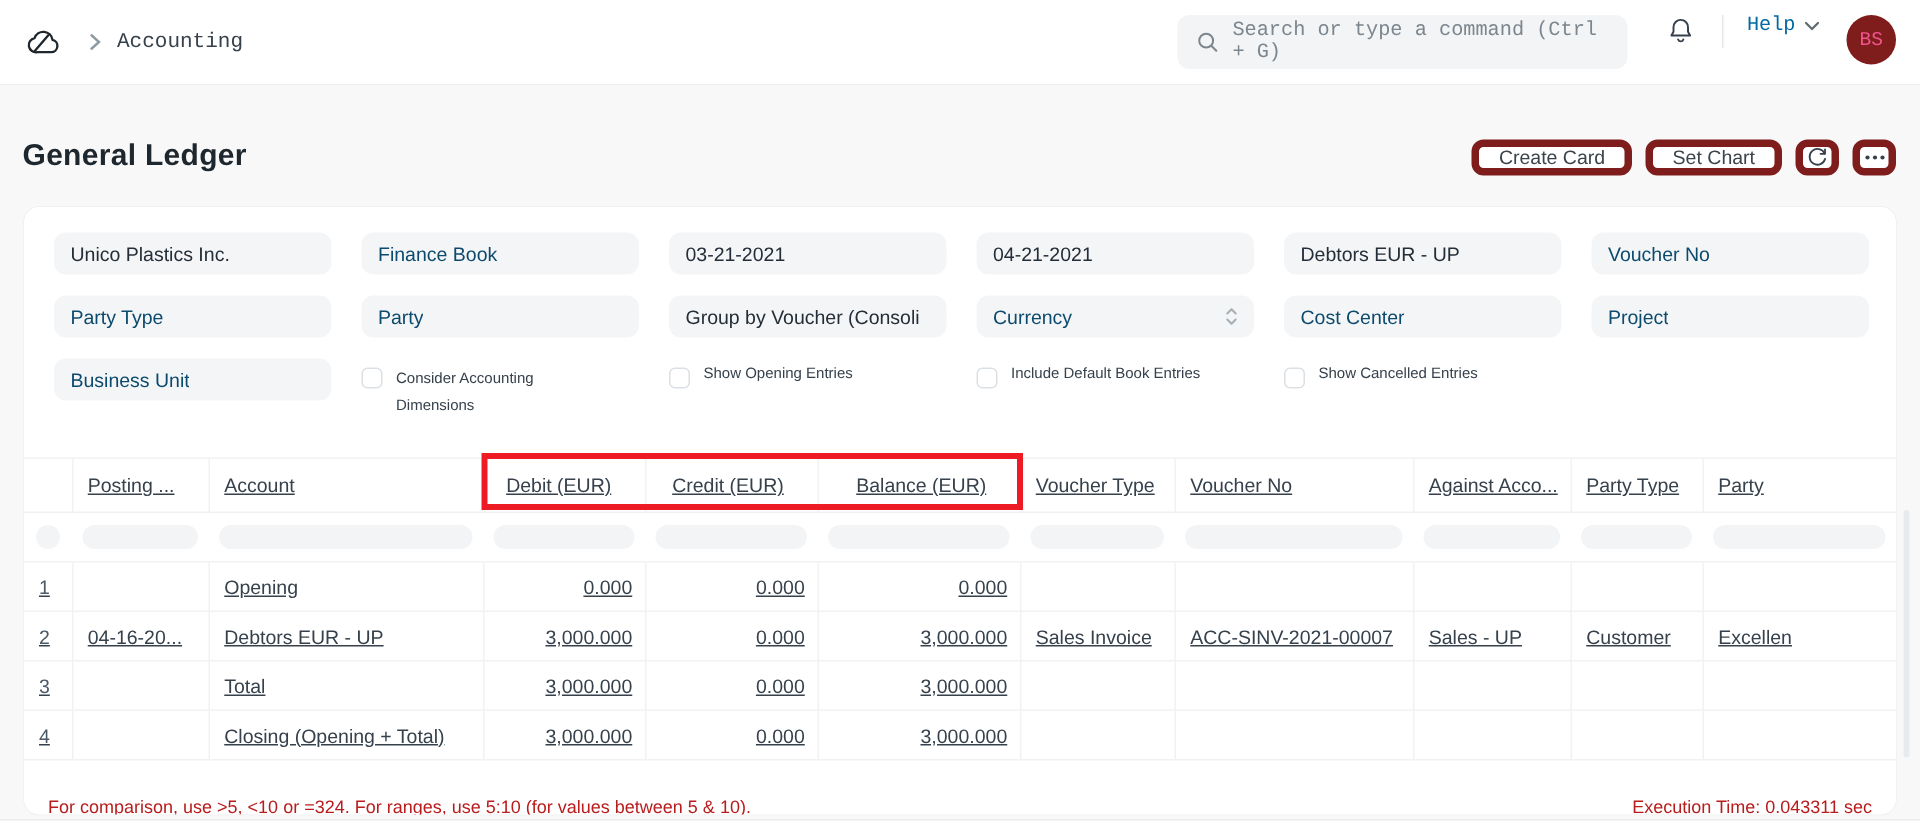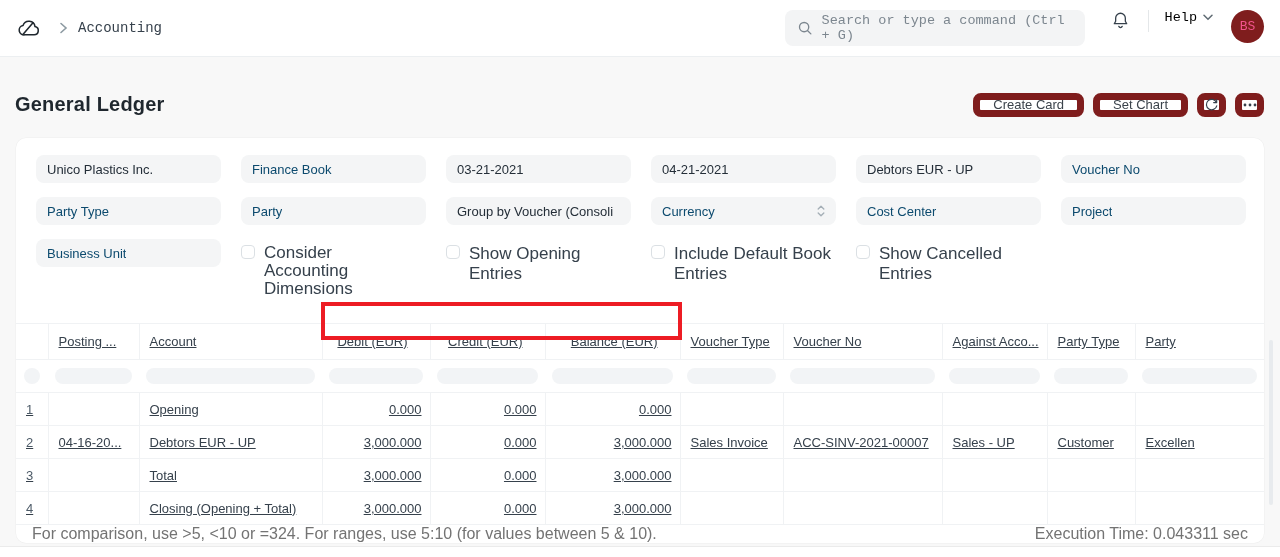--- a/index.html
+++ b/index.html
@@ -16,68 +16,68 @@
   .logo svg { display:block; }
   .crumb-chevron { display:flex; margin:0 10px 0 16px; color:#98a6ad; }
   .crumb { font-size:14px; color:#36414c; }
   .nav-right { margin-left:auto; display:flex; align-items:flex-start; }
   .searchbar { width:300px; height:36px; background:#f3f4f5; border-radius:8px;
     display:flex; align-items:center; padding:0 12px; gap:9px;
     color:#7c868f; font-size:13.5px; cursor:text; }
   .bell { margin-left:26px; display:flex; color:#36414c; cursor:pointer; }
   .nav-divider { width:1px; height:22px; background:#e4e7e9; margin:0 16px 0 18px; }
   .help { display:flex; align-items:center; gap:6px; font-size:13.5px;
-    color:#000000; margin-right:18px; cursor:pointer; }
+    color:#0369a1; margin-right:18px; cursor:pointer; }
   .avatar { width:33px; height:33px; border-radius:50%; background:#7f1d1d;
     color:#f2548e; font-size:13px; display:flex; align-items:center;
     justify-content:center; cursor:pointer; }
   
   .main { height:490px; background:#f8f8f8; border-bottom:1px solid #ebebeb; }
   .page-head { height:81px; display:flex; align-items:center;
     justify-content:space-between; padding:14px 16px 0 15px; }
   .page-title { font-size:20px; font-weight:700; color:#1f272e; letter-spacing:.2px; }
   .actions { display:flex; gap:9px; align-items:center; }
-  .btn { height:24px; background:#fff; border:7px solid #7f1d1d; border-radius:8px;
+  .btn { height:24px; background:#fff; border:5px solid #7f1d1d; border-radius:8px;
     padding:0 13px; font-size:13px; color:#3b434b; display:flex; align-items:center;
     justify-content:center; cursor:pointer; white-space:nowrap; }
   .btn-icon { width:29px; padding:0; color:#36414c; }
   
   .card { margin:0 16px; background:#fff; border-radius:10px; height:405px;
     box-shadow:0 0 0 .5px rgba(0,0,0,.04); position:relative; overflow:hidden; }
   .filters { padding:17px 20px 0 20px; }
   .frow { display:flex; gap:20px; margin-bottom:14px; }
   .field { flex:0 0 185px; height:28px; background:#f4f5f6; border-radius:8px;
     display:flex; align-items:center; padding:0 11px; font-size:13px;
     color:#242e38; overflow:hidden; white-space:nowrap; cursor:text; }
   .field span { overflow:hidden; white-space:nowrap; }
   .field.ph { color:#0c4a6e;text-align:right; }
   .sel-ic { margin-left:auto; display:flex; color:#a6b0b8; flex:none; }
   .crow { display:flex; gap:20px; align-items:flex-start; }
   .cbitem { flex:0 0 185px; display:flex; gap:9px; align-items:flex-start;
-    font-size:17px; color:#36414c; padding-top:5px; cursor:pointer; }
+    font-size:10px; color:#36414c; padding-top:5px; cursor:pointer; }
   .cb { width:14px; height:14px; border:1px solid #dbe0e4; border-radius:4px;
     background:#fff; flex:none; margin-top:1px; }
   .cbitem .wrap { width:146px; line-height:18px; }
   
   .tablewrap { margin-top:25px; }
   table { border-collapse:collapse; table-layout:fixed; width:1248px; font-size:13px;text-decoration:underline; }
   th, td { border-right:1px solid #f0f2f4; border-bottom:1px solid #f0f2f4;
     padding:0 10px; height:33px; white-space:nowrap; overflow:hidden;
     text-align:left; font-weight:400; color:#36414c; }
   th:last-child, td:last-child { border-right:none; }
   thead th { height:36px; border-top:1px solid #f0f2f4; }
   .num { text-align:right; padding-right:8px; }
   th.num { padding-right:22px; }
   td.rn { color:#4c5a67; }
   tr.filterrow td { border-right:none; padding:0 7px; }
   .pill { height:16px; background:#f2f4f6; border-radius:8px; width:100%; cursor:text; }
   .pill.small { width:16px; margin-left:1px; }
   
-  .card-footer { display:flex; justify-content:space-between; align-items:flex-start;
-    height:38px; padding:0 16px; font-size:16px; color:#737373; }
+  .card-footer { display:flex; justify-content:space-between; align-items:flex-end;
+    height:38px; padding:0 16px; font-size:12px; color:#b91c1c; }
   
   .annotation { position:absolute; left:321px; top:302px; width:361px; height:38px;
     border:4px solid #ed1c24; z-index:20; pointer-events:none; }
   .vscroll { position:absolute; right:7px; top:340px; width:4px; height:165px;
     background:#e8ebee; border-radius:2px; z-index:5; cursor:grab; }
   svg { display:block; }
 </style>
 </head>
 <body>
 

